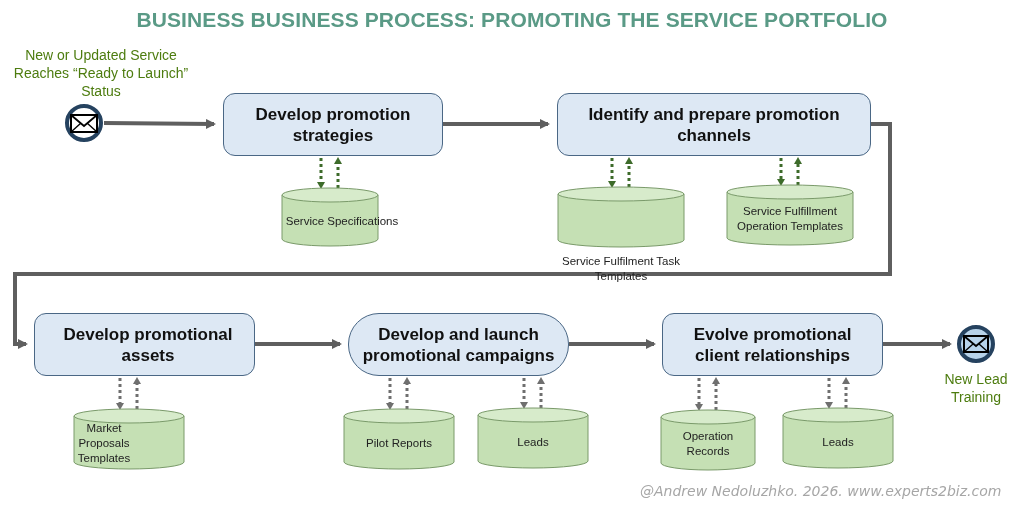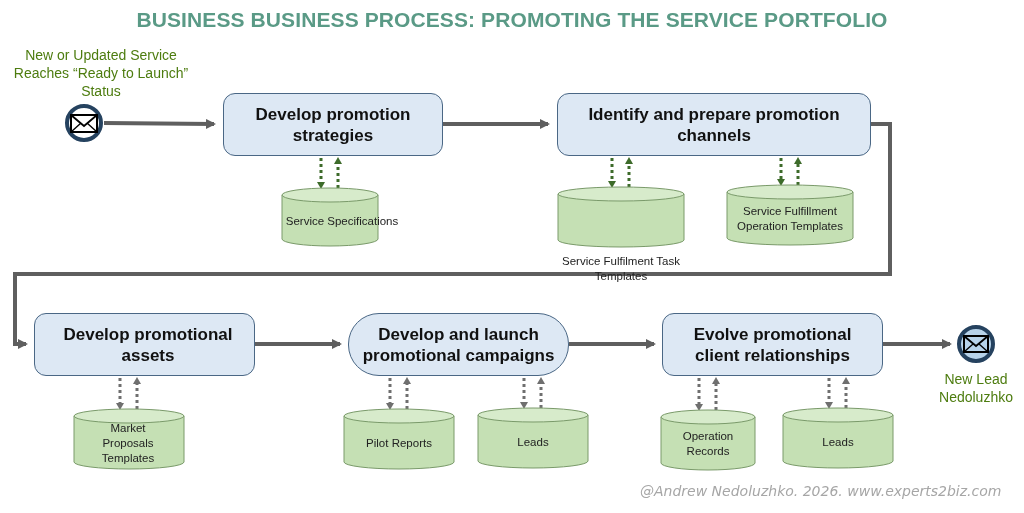--- a/index.html
+++ b/index.html
@@ -122,32 +122,32 @@
     <g>
       <rect x="964" y="336" width="24" height="16" fill="#b7d3ea" stroke="#000" stroke-width="2"></rect>
       <polyline points="964,336 976,346 988,336" fill="none" stroke="#000" stroke-width="1.8"></polyline>
       <line x1="964" y1="352" x2="973" y2="344" stroke="#000" stroke-width="1.4"></line>
       <line x1="988" y1="352" x2="979" y2="344" stroke="#000" stroke-width="1.4"></line>
     </g>
   </g>
 </svg>
 
 <div class="event-label" style="left:10px; top:46px; width:182px;">New or Updated Service Reaches “Ready to Launch” Status</div>
-<div class="event-label" style="left:928px; top:370px; width:96px;">New Lead Nedoluzhko</div>
+<div class="event-label" style="left:928px; top:370px; width:96px;">New Lead Training</div>
 
 <div class="task" style="left:223px; top:93px; width:220px; height:63px;">Develop promotion strategies</div>
 <div class="task" style="left:557px; top:93px; width:314px; height:63px;">Identify and prepare promotion channels</div>
 <div class="task" style="left:34px; top:313px; width:221px; height:63px;padding-left:15px;">Develop promotional assets</div>
 <div class="task" style="left:348px; top:313px; width:221px; height:63px;border-radius:31px;">Develop and launch promotional campaigns</div>
 <div class="task" style="left:662px; top:313px; width:221px; height:63px;">Evolve promotional client relationships</div>
 
 <div id="store-labels">
     <div class="store-label" style="left: 284px; width: 116px; top: 200px; height: 42px;">Service Specifications</div>
     <div class="store-label" style="left: 560px; width: 122px; top: 199px; height: 44px; margin-top: 48px;">Service Fulfilment Task Templates</div>
     <div class="store-label" style="left: 729px; width: 122px; top: 197px; height: 44px;">Service Fulfillment Operation Templates</div>
-    <div class="store-label" style="left: 84px; width: 88px; top: 421px; height: 44px;">Market Proposals Templates</div>
+    <div class="store-label" style="left: 60px; width: 88px; top: 421px; height: 44px;">Market Proposals Templates</div>
     <div class="store-label" style="left: 346px; width: 106px; top: 421px; height: 44px;">Pilot Reports</div>
     <div class="store-label" style="left: 480px; width: 106px; top: 420px; height: 44px;">Leads</div>
     <div class="store-label" style="left: 663px; width: 90px; top: 422px; height: 44px;">Operation Records</div>
     <div class="store-label" style="left: 785px; width: 106px; top: 420px; height: 44px;">Leads</div>
   </div>
 
 <div id="credit">@Andrew Nedoluzhko. 2026. www.experts2biz.com</div>
 
 </body></html>

